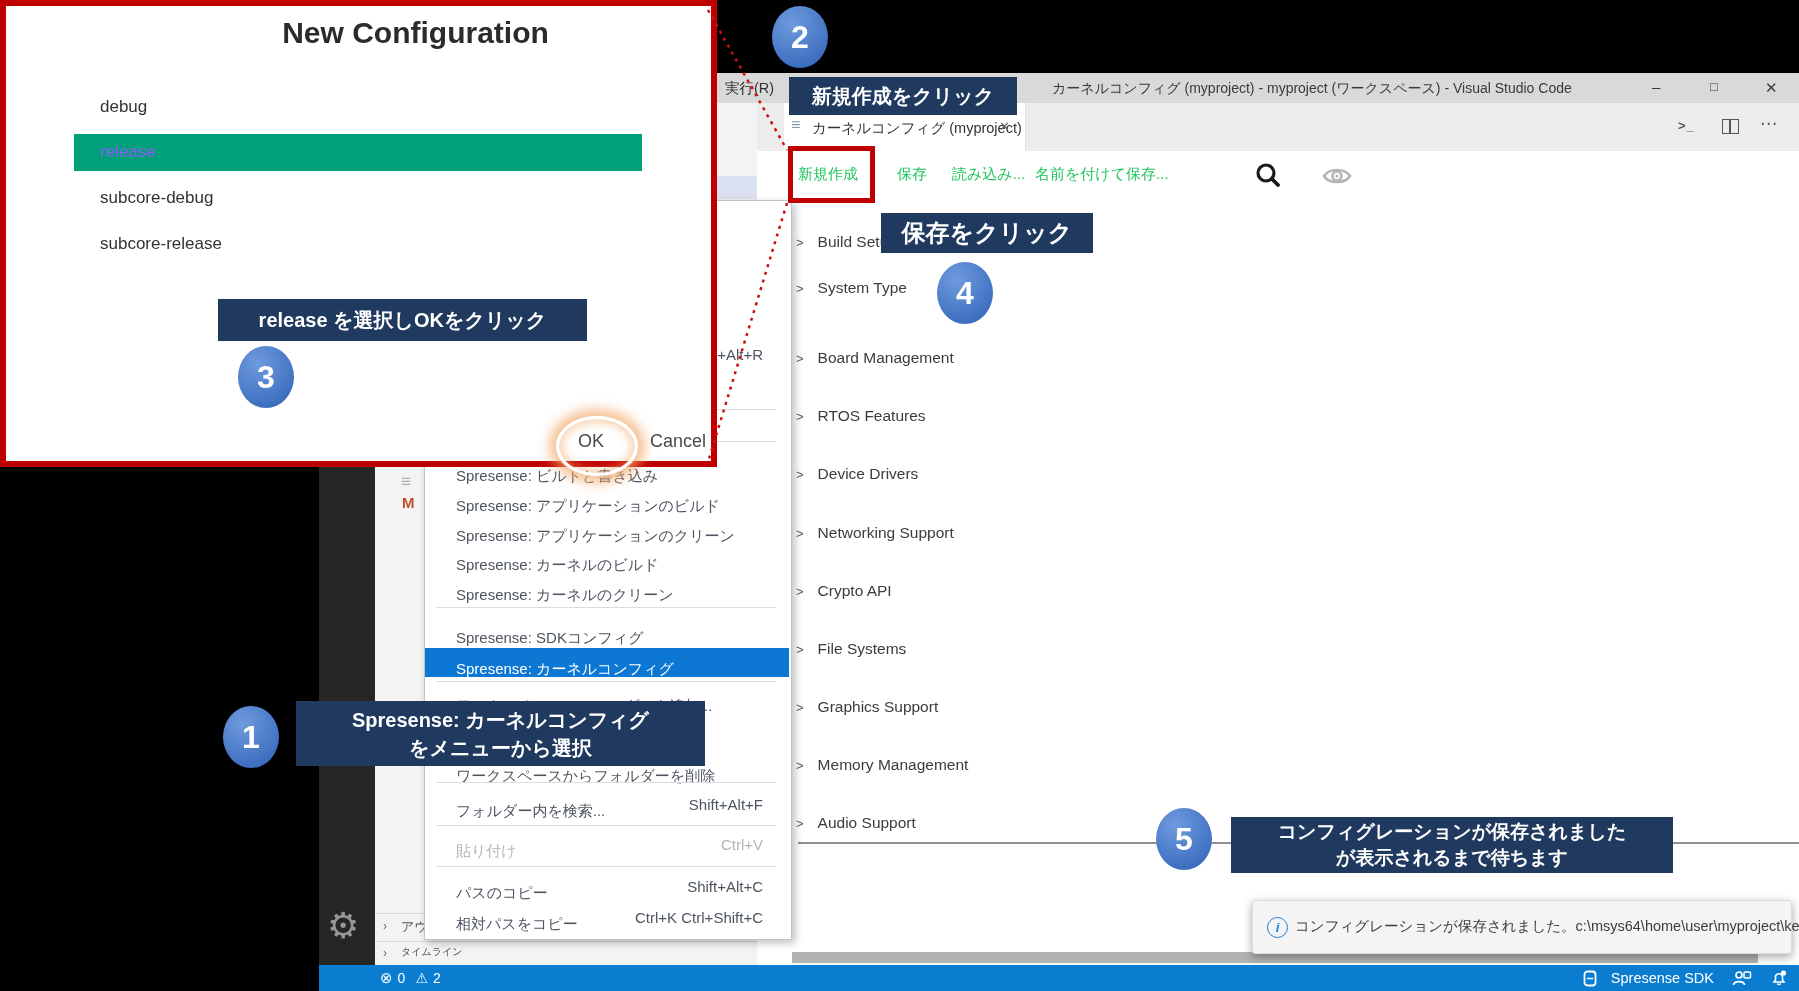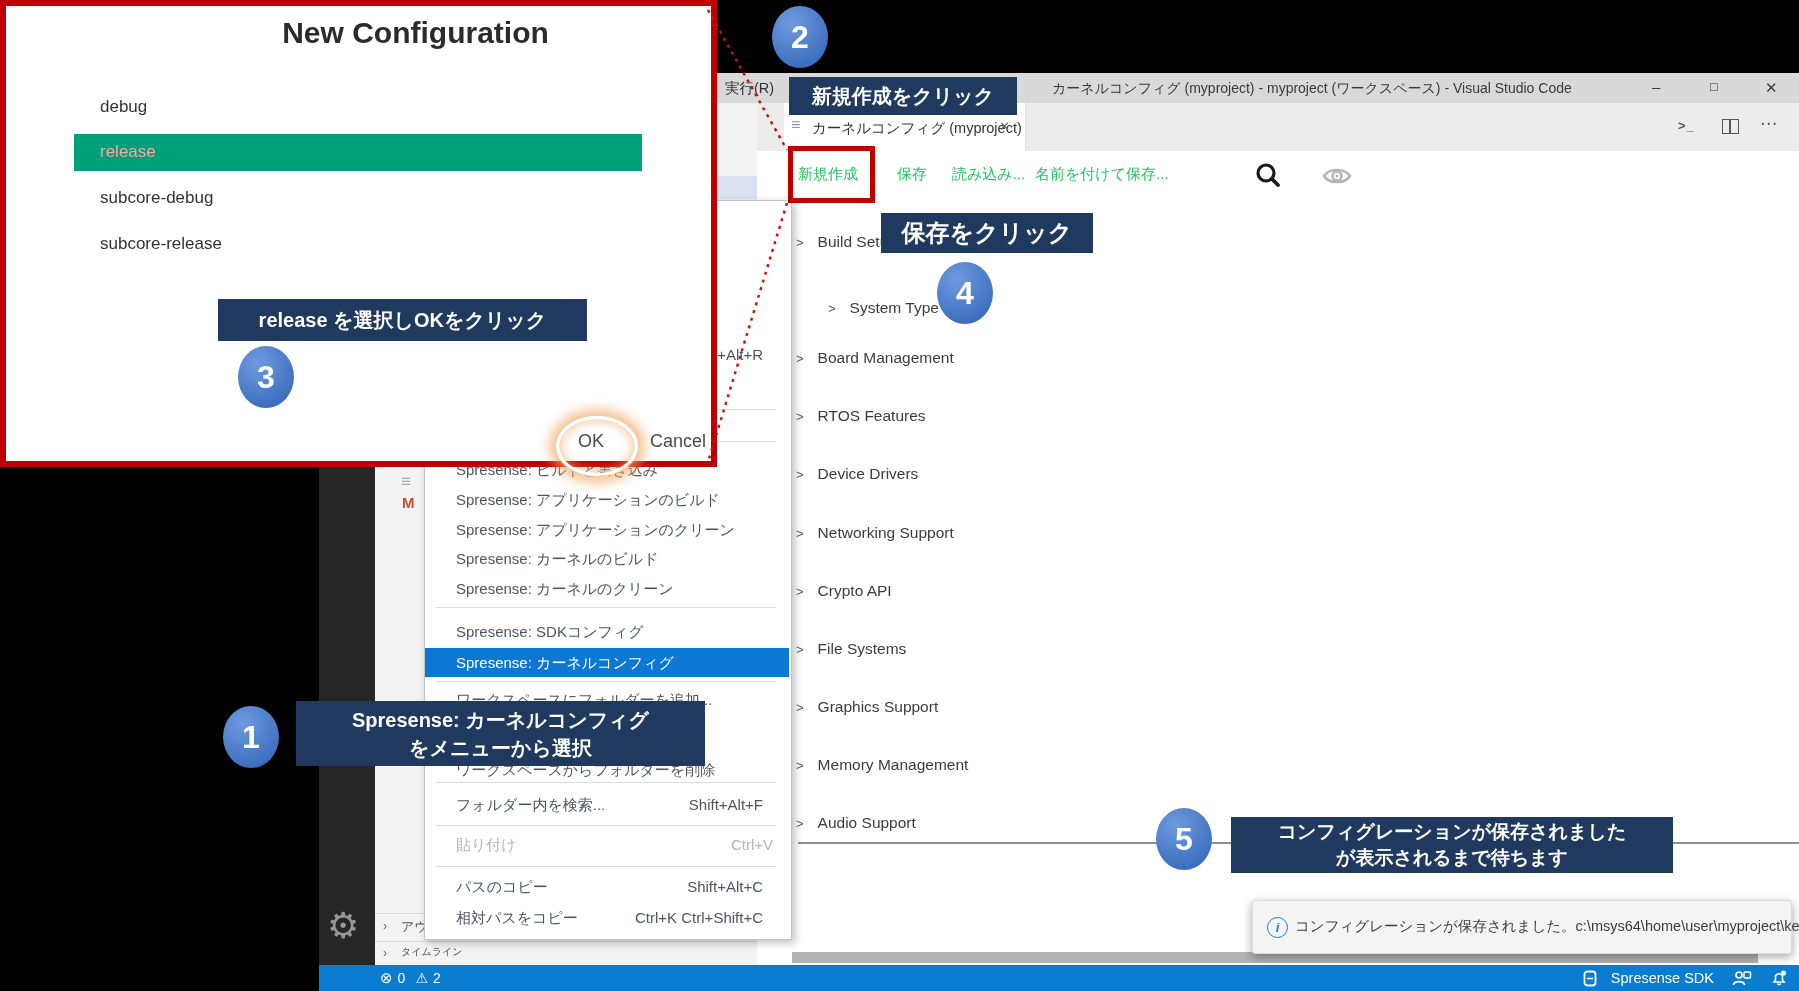--- a/index.html
+++ b/index.html
@@ -18,32 +18,32 @@
   .statusbar{left:319px;top:965px;width:1480px;height:26px;background:#0a7dd1;color:#fff;font-size:14px;z-index:15;}
 
   .treerow{left:796px;width:360px;height:24px;line-height:24px;font-size:15.5px;color:#3c3c3c;z-index:5;}
   .treerow .chev{color:#5a5a5a;font-size:13px;margin-right:14px;}
 
   .toolbtn{top:162px;height:24px;line-height:24px;font-size:15px;color:#22c55e;z-index:5;}
 
   
   .menu{left:424px;top:200px;width:366px;height:738px;background:#fff;border:1px solid #c3c3c3;box-shadow:3px 3px 8px rgba(0,0,0,.25);z-index:10;}
   .menurow{left:425px;width:364px;height:22px;line-height:22px;font-size:15px;color:#4e5561;z-index:11;padding:0;}
-  .menurow .lbl{position:absolute;left:31px;white-space:nowrap;}
+  .menurow .lbl{position:absolute;left:31px;white-space:nowrap;margin-top:6px;}
   .menurow .sc{position:absolute;right:26px;white-space:nowrap;}
   .menurow.sel{background:#0d77d4;color:#fff;height:29px;line-height:29px;}
-  .menurow.dis{color:#b4b4b4;padding-left:10px;}
+  .menurow.dis{color:#b4b4b4;}
   .menusep{left:436px;width:340px;height:1px;background:#dcdcdc;z-index:11;}
 
   
   .dialog{left:0;top:0;width:717px;height:467px;background:#fff;border:6px solid #c00000;box-sizing:border-box;z-index:30;}
   .dlg-title{left:0;top:16px;width:831px;text-align:center;font-size:30px;font-weight:bold;color:#2b2b2b;z-index:31;}
   .dlg-item{left:100px;height:24px;line-height:24px;font-size:17px;color:#333;z-index:32;}
   .dlg-green{left:74px;top:134px;width:568px;height:37px;background:#00a17a;z-index:31;}
-  .dlg-item.on{color:#fca5a5;}
+  .dlg-item.on{color:#8b5cf6;}
 
   
   .callout{background:#20395f;color:#fff;font-weight:bold;display:flex;flex-direction:column;align-items:center;justify-content:center;z-index:50;text-align:center;}
   .stepnum{width:56px;height:62px;border-radius:50%;background:radial-gradient(circle at 35% 28%,#6e9ade,#2e61b5);color:#fff;font-weight:bold;font-size:32px;display:flex;align-items:center;justify-content:center;z-index:51;}
   .redbox{border:5px solid #c00000;box-sizing:border-box;z-index:42;background:transparent;}
   .okglow{left:556px;top:416px;width:76px;height:54px;border-radius:50%;border:3px solid #fff;box-shadow:0 0 0 1px #f3cda9,0 0 12px 7px rgba(243,166,100,.7),inset 0 0 10px 3px rgba(243,166,100,.55);z-index:31;}
 
   .toast{left:1252px;top:900px;width:538px;height:52px;background:#f4f4f4;border:1px solid #dcdcdc;border-radius:3px;box-shadow:0 3px 10px rgba(0,0,0,.35);z-index:12;}
   .infoicon{width:19px;height:19px;border-radius:50%;border:1.5px solid #1d7fd4;color:#1d7fd4;font-size:13px;font-weight:bold;display:flex;align-items:center;justify-content:center;font-style:italic;}
 
@@ -107,21 +107,21 @@
   </div>
   <div class="abs" style="left:1322px;top:165px;z-index:5;">
     <svg width="30" height="22" viewBox="0 0 30 22">
         <path d="M2 11 C7 3 23 3 28 11 C23 19 7 19 2 11 Z" fill="none" stroke="#b4b4b4" stroke-width="2.6"></path>
         <circle cx="15" cy="11" r="4.5" fill="none" stroke="#b4b4b4" stroke-width="2.6"></circle>
         <circle cx="15" cy="11" r="1.6" fill="#b4b4b4"></circle>
       </svg>
   </div>
 
   <div class="abs treerow" style="top:230px;"><span class="chev">&gt;</span><span>Build Setup</span></div>
-  <div class="abs treerow" style="top:296px;margin-left:32px;"><span class="chev">&gt;</span><span>System Type</span></div>
+  <div class="abs treerow" style="top:276px;"><span class="chev">&gt;</span><span>System Type</span></div>
   <div class="abs treerow" style="top:346px;"><span class="chev">&gt;</span><span>Board Management</span></div>
   <div class="abs treerow" style="top:404px;"><span class="chev">&gt;</span><span>RTOS Features</span></div>
   <div class="abs treerow" style="top:462px;"><span class="chev">&gt;</span><span>Device Drivers</span></div>
   <div class="abs treerow" style="top:521px;"><span class="chev">&gt;</span><span>Networking Support</span></div>
   <div class="abs treerow" style="top:579px;"><span class="chev">&gt;</span><span>Crypto API</span></div>
   <div class="abs treerow" style="top:637px;"><span class="chev">&gt;</span><span>File Systems</span></div>
   <div class="abs treerow" style="top:695px;"><span class="chev">&gt;</span><span>Graphics Support</span></div>
   <div class="abs treerow" style="top:753px;"><span class="chev">&gt;</span><span>Memory Management</span></div>
   <div class="abs treerow" style="top:811px;"><span class="chev">&gt;</span><span>Audio Support</span></div>
 

